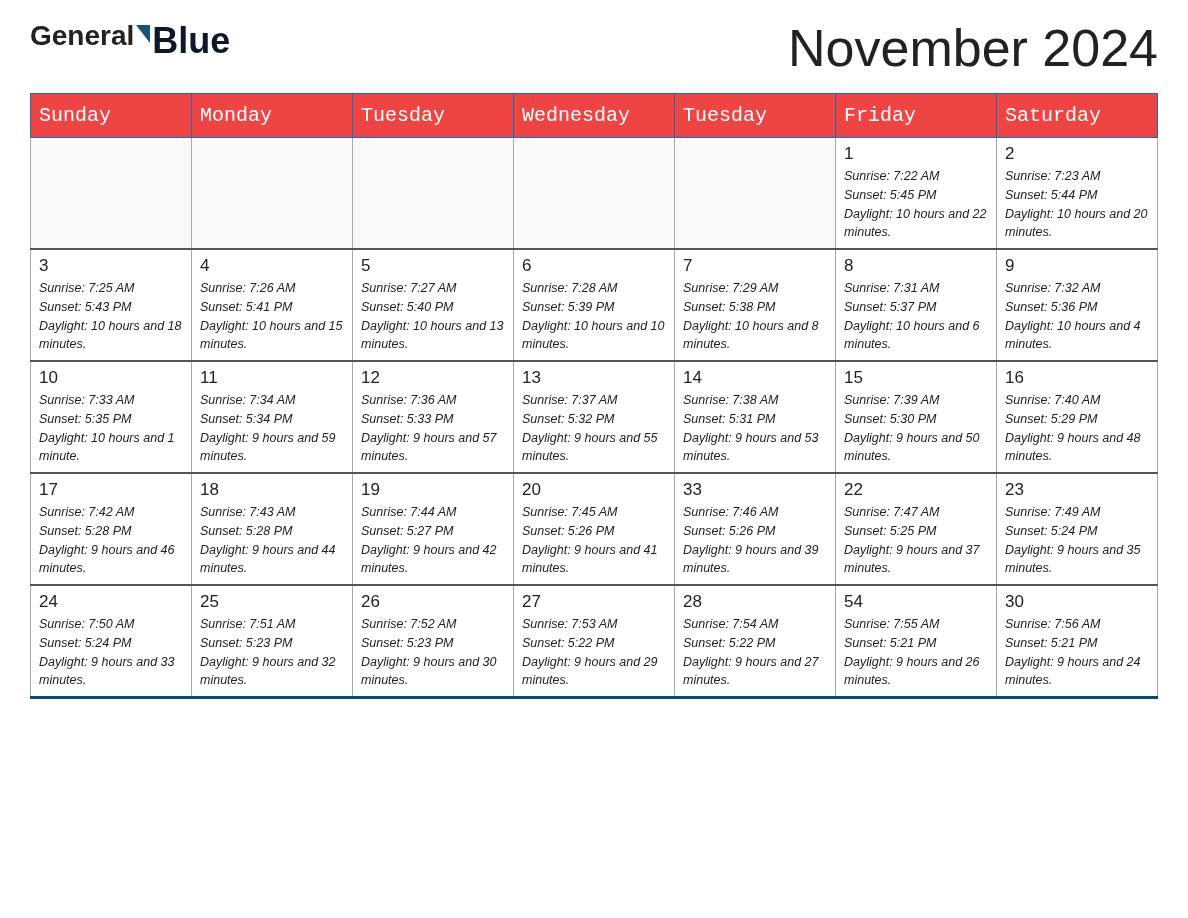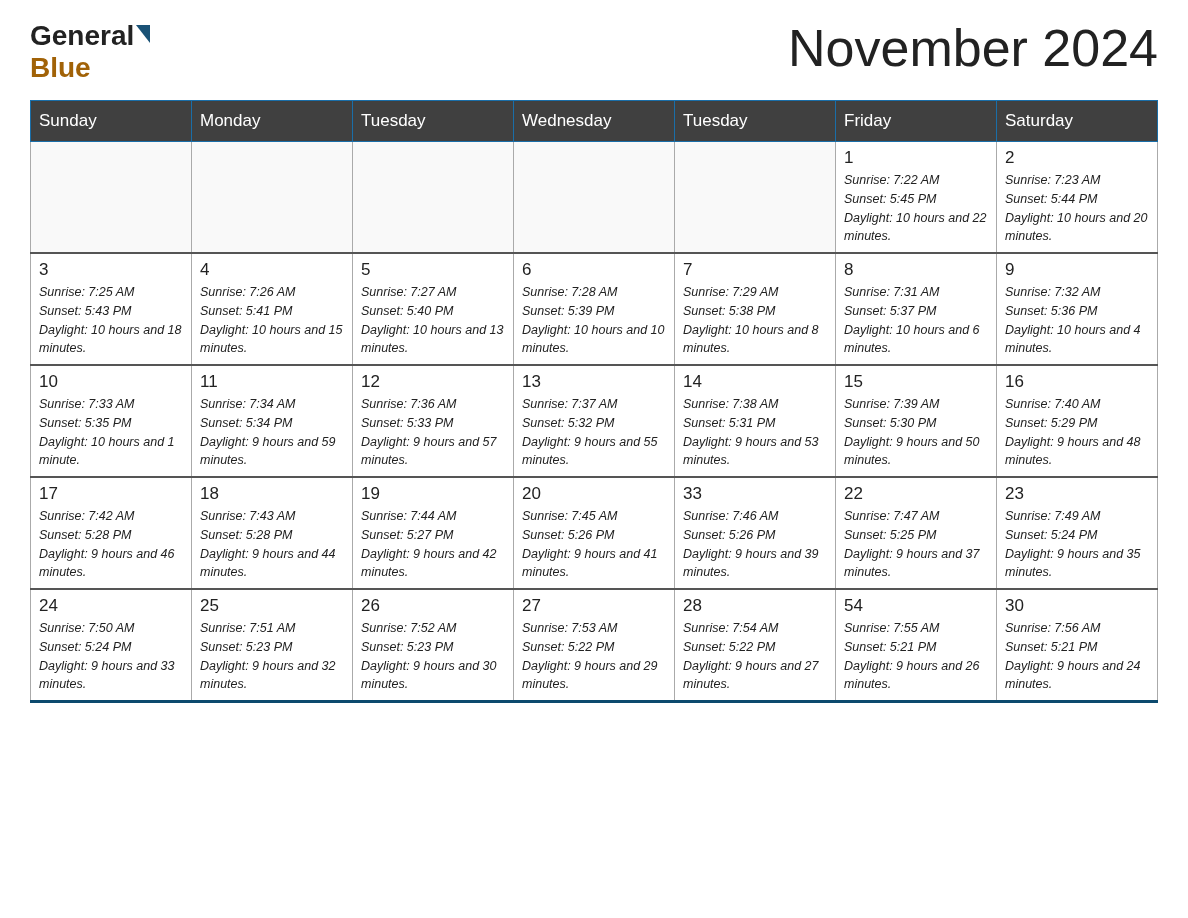--- a/index.html
+++ b/index.html
@@ -12,21 +12,21 @@
       padding: 20px 30px 30px 30px;
     }
     .header {
       display: flex;
       justify-content: space-between;
       align-items: flex-start;
       margin-bottom: 16px;
     }
     .logo {
       display: flex;
-      flex-direction: column;
+      flex-direction: row;
       align-items: flex-start;
     }
     .logo-text {
       font-size: 28px;
       font-weight: bold;
       color: #222;
       display: flex;
       align-items: center;
     }
     .logo-general { color: #222; }
@@ -36,22 +36,22 @@
       height: 0;
       border-left: 14px solid transparent;
       border-right: 0px solid transparent;
       border-top: 18px solid #1a5276;
       margin: 0 2px;
       vertical-align: middle;
       position: relative;
       top: -2px;
     }
     .logo-blue {
-      color: #a16207;
-      font-size: 28px;
+      color: #0f172a;
+      font-size: 36px;
       font-weight: bold;
     }
     .title-block {
       text-align: right;
     }
     .month-year {
       font-size: 52px;
       font-weight: normal;
       color: #222;
       line-height: 1.1;
@@ -60,27 +60,28 @@
       font-size: 22px;
       color: #444;
       margin-top: 4px;
     }
     .calendar {
       width: 100%;
       border-collapse: collapse;
       border: 1px solid #aaa;
     }
     .calendar th {
-      background-color: #404040;
+      background-color: #ef4444;
       color: #fff;
-      font-size: 17px;
+      font-size: 20px;
       font-weight: normal;
       padding: 10px 8px;
       text-align: left;
       border: 1px solid #1a6ea8;
+      font-family: Liberation Mono, monospace;
     }
     .calendar td {
       border: 1px solid #aaa;
       vertical-align: top;
       padding: 6px 8px;
       width: 14.28%;
       min-height: 110px;
     }
     .calendar tr td {
       border-bottom: 2px solid #555;

